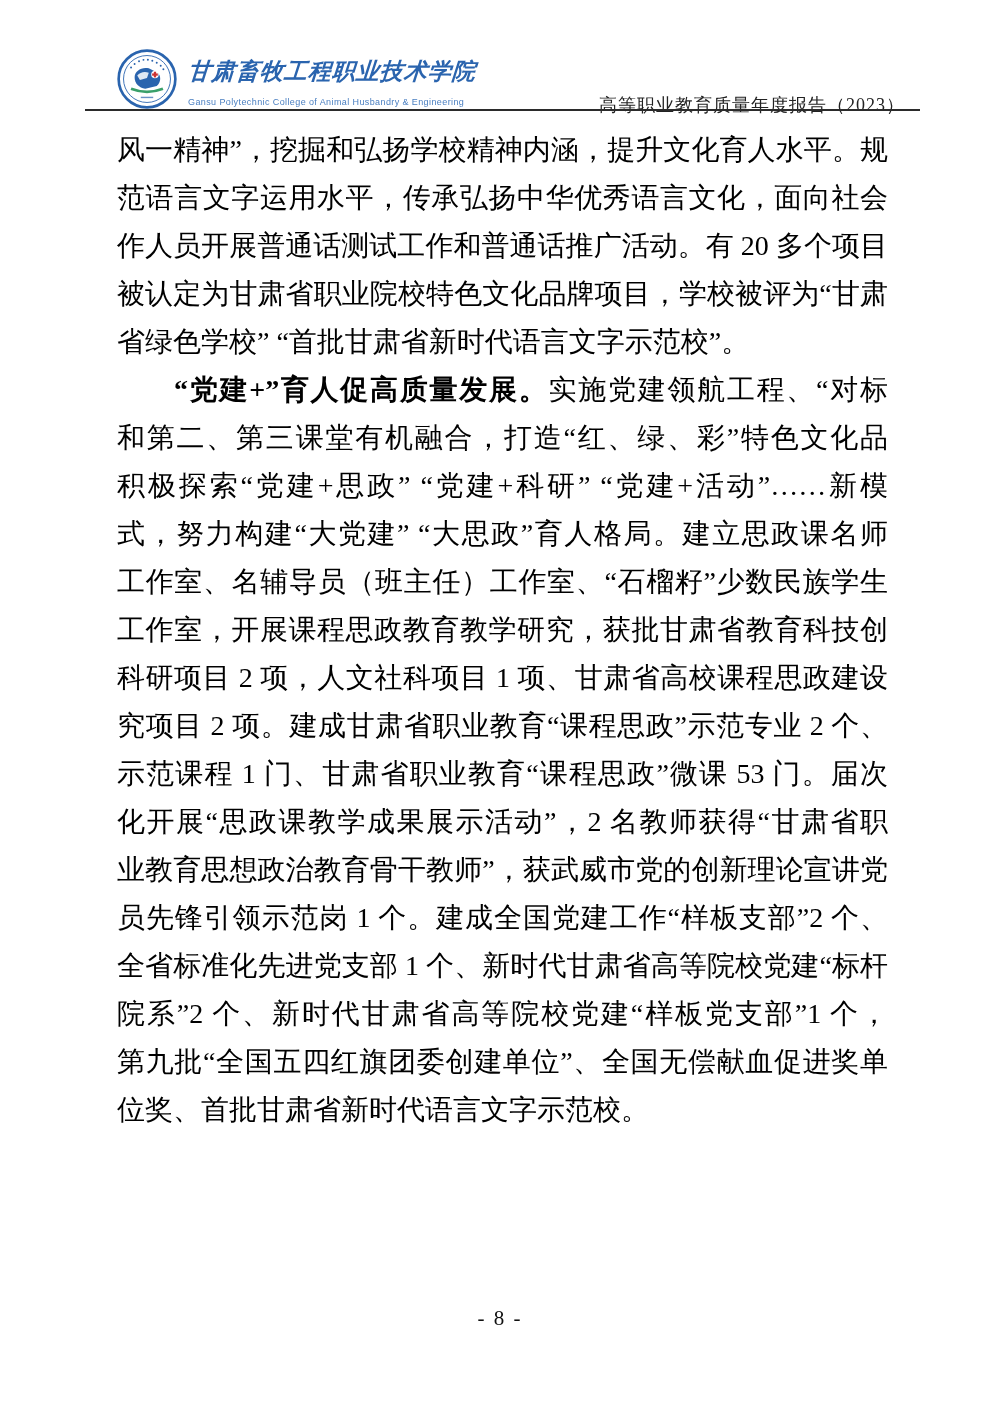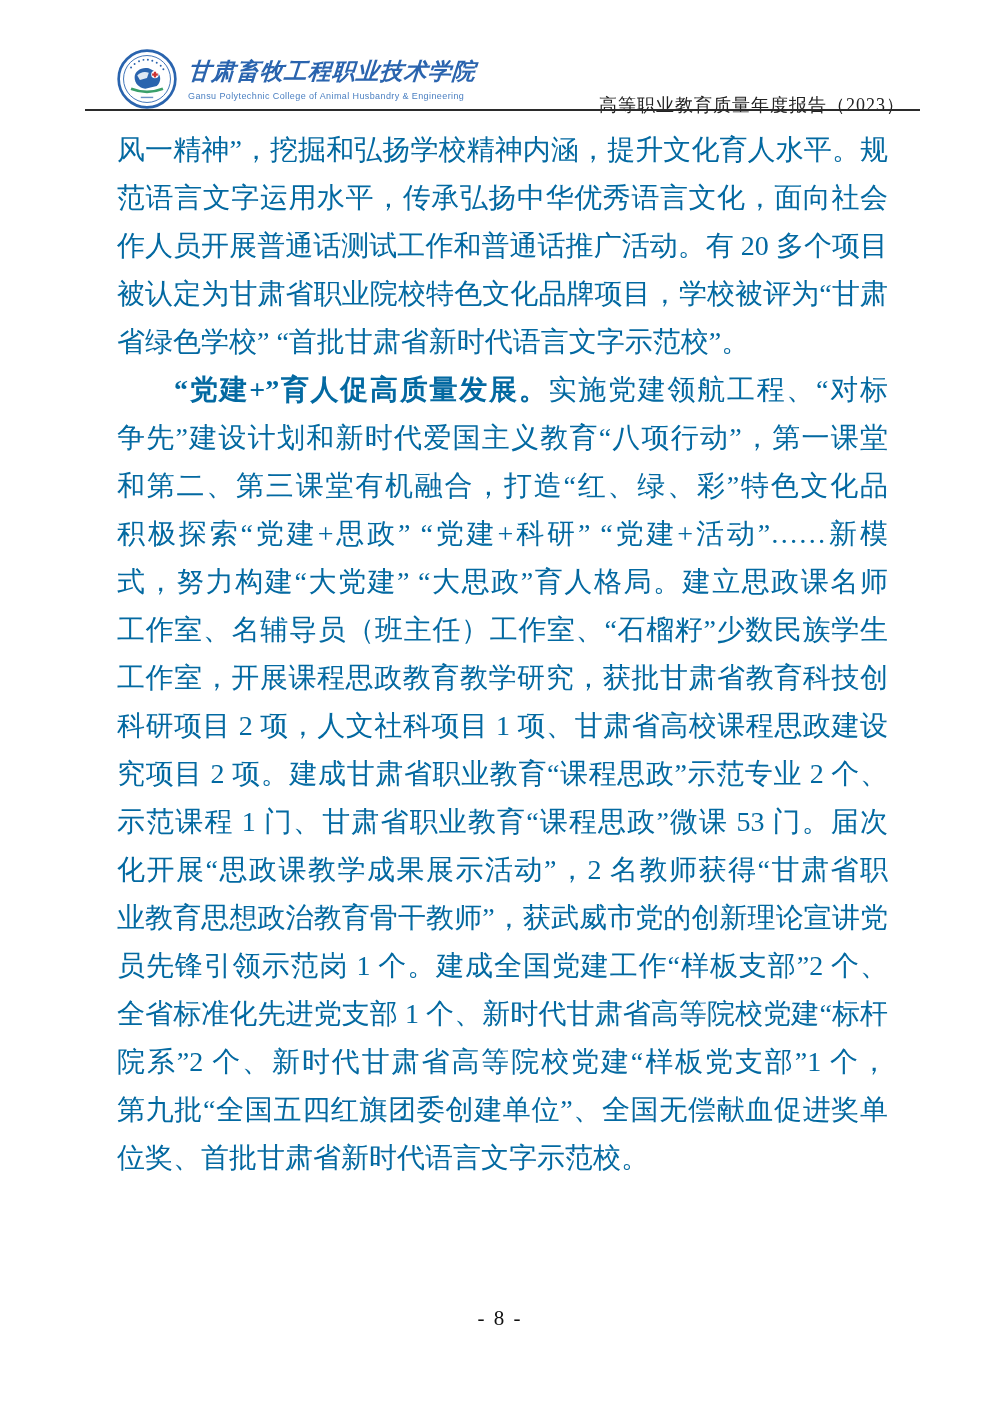--- a/index.html
+++ b/index.html
@@ -15,34 +15,34 @@
   .logo-group{position:absolute;left:116px;top:48px;display:flex;align-items:flex-start;}
   .emblem{width:62px;height:62px;flex:0 0 auto;}
   .name-block{margin-left:10px;padding-top:8px;}
   .name-zh{
     font-size:23px;font-weight:bold;font-style:italic;
     letter-spacing:1px;color:#2a64ae;white-space:nowrap;
     font-family:"Liberation Serif","DejaVu Serif",serif;
     transform:skewX(-4deg);
   }
   .name-en{
-    margin-top:4px;font-size:9px;font-style:normal;
+    margin-top:10px;font-size:9px;font-style:normal;
     letter-spacing:.4px;color:#4a7fc1;white-space:nowrap;
     font-family:"Liberation Sans","DejaVu Sans",sans-serif;
   }
   .report-title{
     position:absolute;right:95px;top:93px;
     font-size:18px;color:#222222;letter-spacing:1px;white-space:nowrap;
   }
   .rule{position:absolute;left:85px;top:109px;width:835px;height:2px;background:#2b2b2b;}
   
   .body-text{position:absolute;left:117px;top:126px;width:771px;}
   .line{
     height:48px;line-height:48px;overflow:hidden;
-    font-size:28px;color:#0369a1;
+    font-size:28px;color:#000000;
     text-align:justify;text-align-last:justify;
     white-space:normal;
   }
   .line.para-end{text-align-last:left;}
   .line.indent{text-indent:57px;}
   .line b{font-weight:bold;}
   
   .page-number{
     position:absolute;left:0;top:1306px;width:100%;
     text-align:center;font-size:21px;color:#111111;letter-spacing:2px;
@@ -93,21 +93,20 @@
   <div class="rule"></div>
 
   <main class="body-text">
     <div id="body-lines">
         <div class="line">风一精神”，挖掘和弘扬学校精神内涵，提升文化育人水平。规</div>
         <div class="line">范语言文字运用水平，传承弘扬中华优秀语言文化，面向社会工</div>
         <div class="line">作人员开展普通话测试工作和普通话推广活动。有 20 多个项目</div>
         <div class="line">被认定为甘肃省职业院校特色文化品牌项目，学校被评为“甘肃</div>
         <div class="line para-end">省绿色学校” “首批甘肃省新时代语言文字示范校”。</div>
         <div class="line indent"><b>“党建+”育人促高质量发展。</b>实施党建领航工程、“对标</div>
-        <div class="line">争先”建设计划和新时代爱国主义教育“八项行动”，第一课堂</div>
         <div class="line">和第二、第三课堂有机融合，打造“红、绿、彩”特色文化品牌，</div>
         <div class="line">积极探索“党建+思政” “党建+科研” “党建+活动”……新模</div>
         <div class="line">式，努力构建“大党建” “大思政”育人格局。建立思政课名师</div>
         <div class="line">工作室、名辅导员（班主任）工作室、“石榴籽”少数民族学生</div>
         <div class="line">工作室，开展课程思政教育教学研究，获批甘肃省教育科技创新</div>
         <div class="line">科研项目 2 项，人文社科项目 1 项、甘肃省高校课程思政建设研</div>
         <div class="line">究项目 2 项。建成甘肃省职业教育“课程思政”示范专业 2 个、</div>
         <div class="line">示范课程 1 门、甘肃省职业教育“课程思政”微课 53 门。届次</div>
         <div class="line">化开展“思政课教学成果展示活动”，2 名教师获得“甘肃省职</div>
         <div class="line">业教育思想政治教育骨干教师”，获武威市党的创新理论宣讲党</div>

